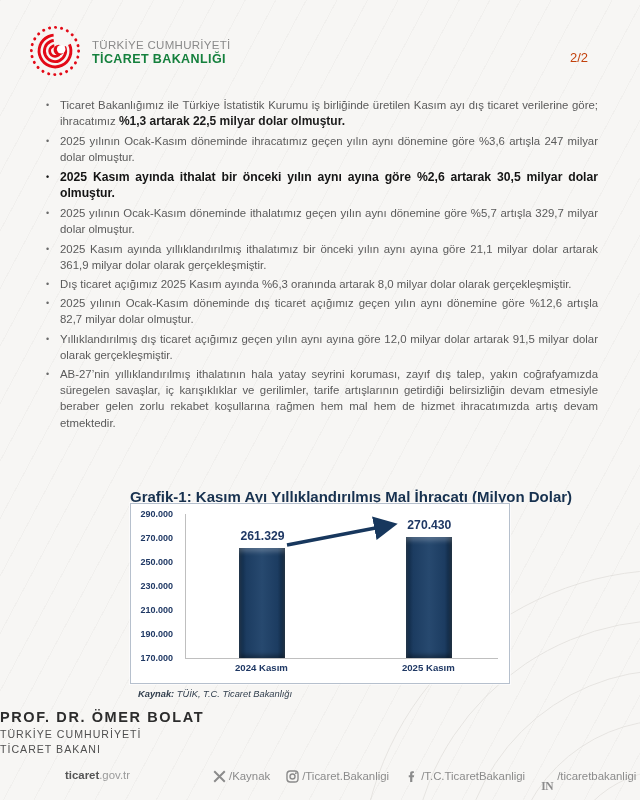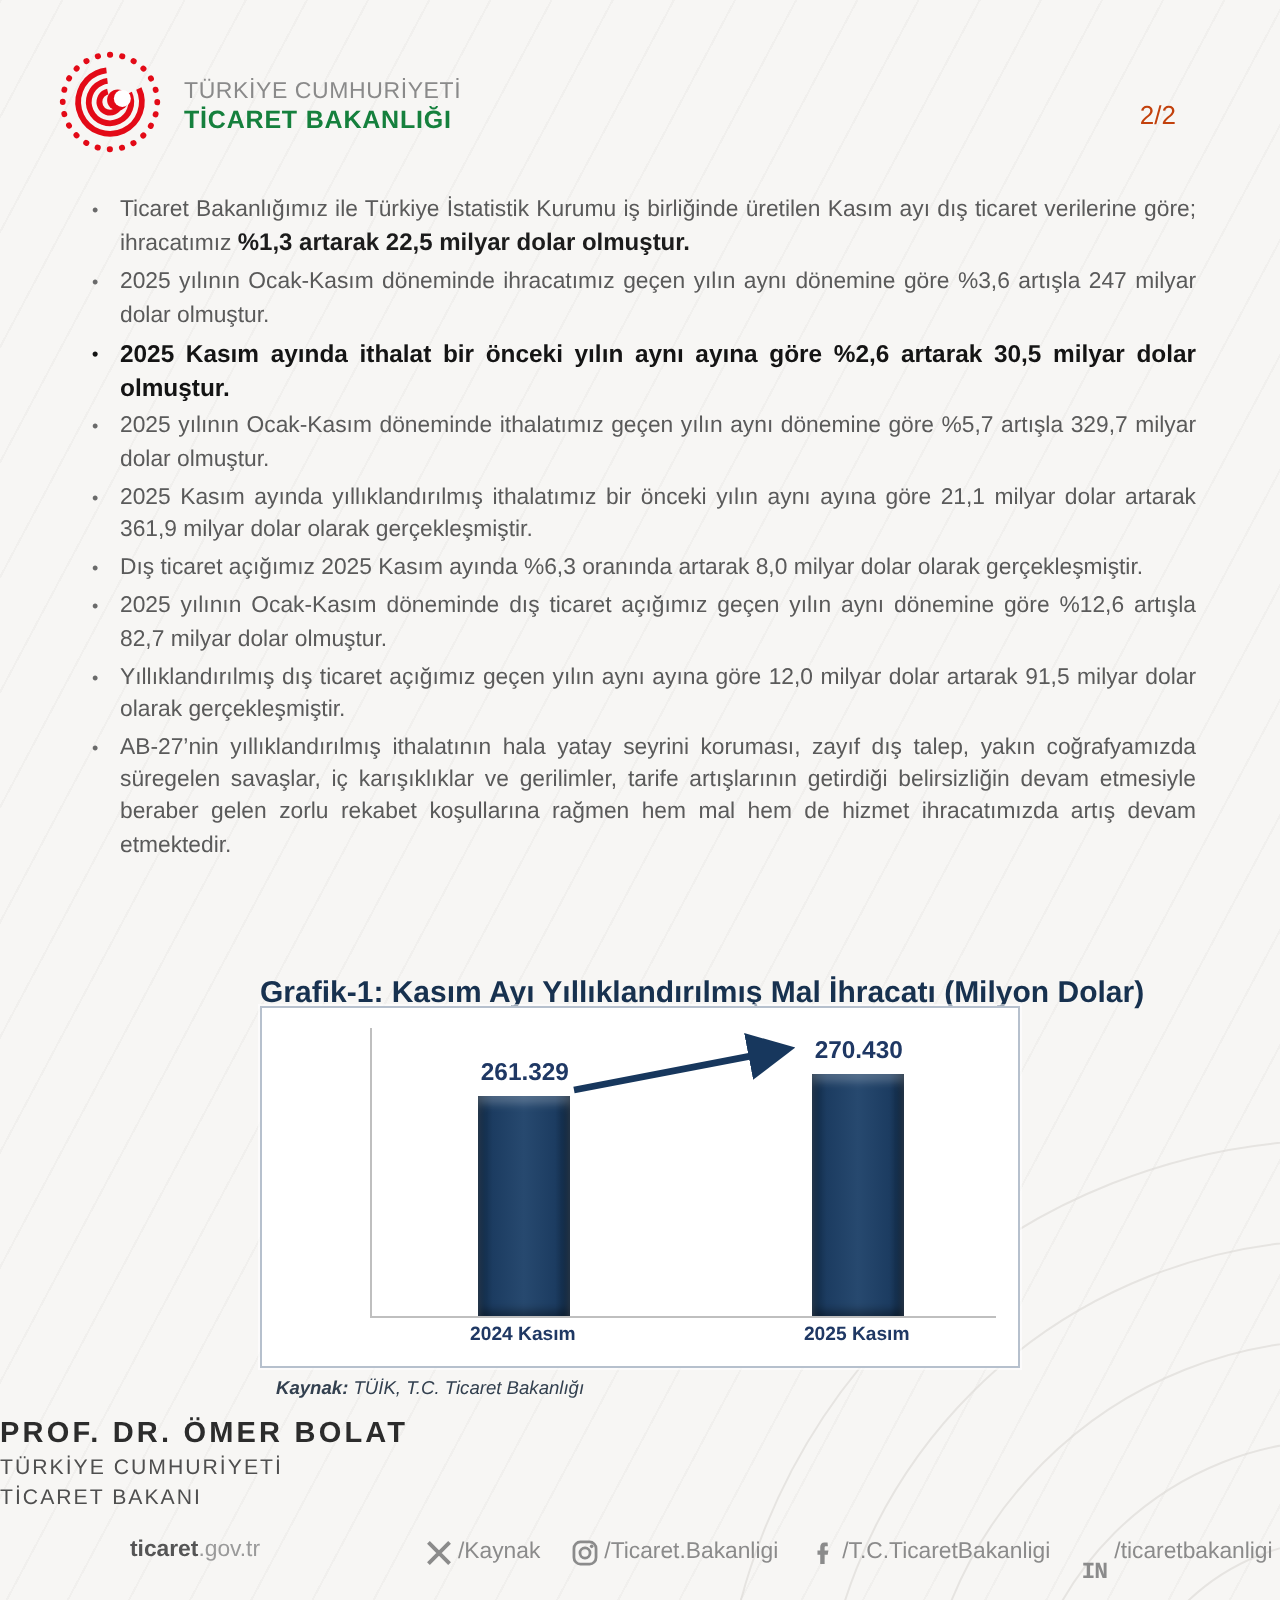--- a/index.html
+++ b/index.html
@@ -60,21 +60,21 @@
   .sig-line{font-size:10.6px;color:#4f4f4f;letter-spacing:1px;margin-top:3px;}
 
   
   .footer{position:absolute;left:0;top:763px;width:640px;height:30px;font-size:11.4px;color:#8b8b8b;}
   .site{position:absolute;left:65px;top:6px;color:#9a9a9a;}
   .site b{color:#555555;font-weight:bold;}
   .socials{position:absolute;left:212px;top:6px;display:flex;gap:15px;align-items:center;}
   .social{display:flex;align-items:center;gap:3px;color:#8b8b8b;white-space:nowrap;}
   .social .ic{display:inline-flex;align-items:center;justify-content:center;width:14px;height:14px;}
   .ic svg{display:block;}
-  .ic-in{font-weight:bold;font-size:11.5px;letter-spacing:-0.5px;color:#8b8b8b;font-family:Liberation Mono, monospace;margin-top:20px;}
+  .ic-in{font-weight:bold;font-size:11.5px;letter-spacing:-0.5px;color:#8b8b8b;font-family:Liberation Serif, serif;margin-top:20px;}
 </style>
 </head>
 <body>
 
 <div class="page">
 
   <svg class="corner-waves" width="360" height="330" viewBox="0 0 360 330">
     <g fill="none" stroke="#d9d6d2" stroke-width="1">
       <circle cx="330" cy="330" r="60"></circle>
         <circle cx="330" cy="330" r="110"></circle>
@@ -113,20 +113,29 @@
       <p class="bullet">2025 Kasım ayında yıllıklandırılmış ithalatımız bir önceki yılın aynı ayına göre 21,1 milyar dolar artarak 361,9 milyar dolar olarak gerçekleşmiştir.</p>
       <p class="bullet">Dış ticaret açığımız 2025 Kasım ayında %6,3 oranında artarak 8,0 milyar dolar olarak gerçekleşmiştir.</p>
       <p class="bullet">2025 yılının Ocak-Kasım döneminde dış ticaret açığımız geçen yılın aynı dönemine göre %12,6 artışla 82,7 milyar dolar olmuştur.</p>
       <p class="bullet">Yıllıklandırılmış dış ticaret açığımız geçen yılın aynı ayına göre 12,0 milyar dolar artarak 91,5 milyar dolar olarak gerçekleşmiştir.</p>
       <p class="bullet">AB-27’nin yıllıklandırılmış ithalatının hala yatay seyrini koruması, zayıf dış talep, yakın coğrafyamızda süregelen savaşlar, iç karışıklıklar ve gerilimler, tarife artışlarının getirdiği belirsizliğin devam etmesiyle beraber gelen zorlu rekabet koşullarına rağmen hem mal hem de hizmet ihracatımızda artış devam etmektedir.</p>
     </div>
 
   <div class="chart-title">Grafik-1: Kasım Ayı Yıllıklandırılmış Mal İhracatı (Milyon Dolar)</div>
 
   <div class="chart-frame">
+    <div class="ylabels" id="ylabels">
+        <span class="ytick" style="top: 0%;">290.000</span>
+        <span class="ytick" style="top: 16.6667%;">270.000</span>
+        <span class="ytick" style="top: 33.3333%;">250.000</span>
+        <span class="ytick" style="top: 50%;">230.000</span>
+        <span class="ytick" style="top: 66.6667%;">210.000</span>
+        <span class="ytick" style="top: 83.3333%;">190.000</span>
+        <span class="ytick" style="top: 100%;">170.000</span>
+      </div>
     <div class="plot" id="plot">
       <svg class="arrow-svg" viewBox="0 0 312 144" preserveAspectRatio="none">
         <defs>
           <marker id="ah" markerWidth="7" markerHeight="7" refX="5" refY="3.5" orient="auto">
             <path d="M0,0 L7,3.5 L0,7 Z" fill="#17375d"></path>
           </marker>
         </defs>
         <line x1="101" y1="31" x2="205" y2="11" stroke="#17375d" stroke-width="3.4" marker-end="url(#ah)"></line>
       </svg>
     <div class="bar" style="left: calc(24.5% - 23px); height: 76.1075%;"></div>

